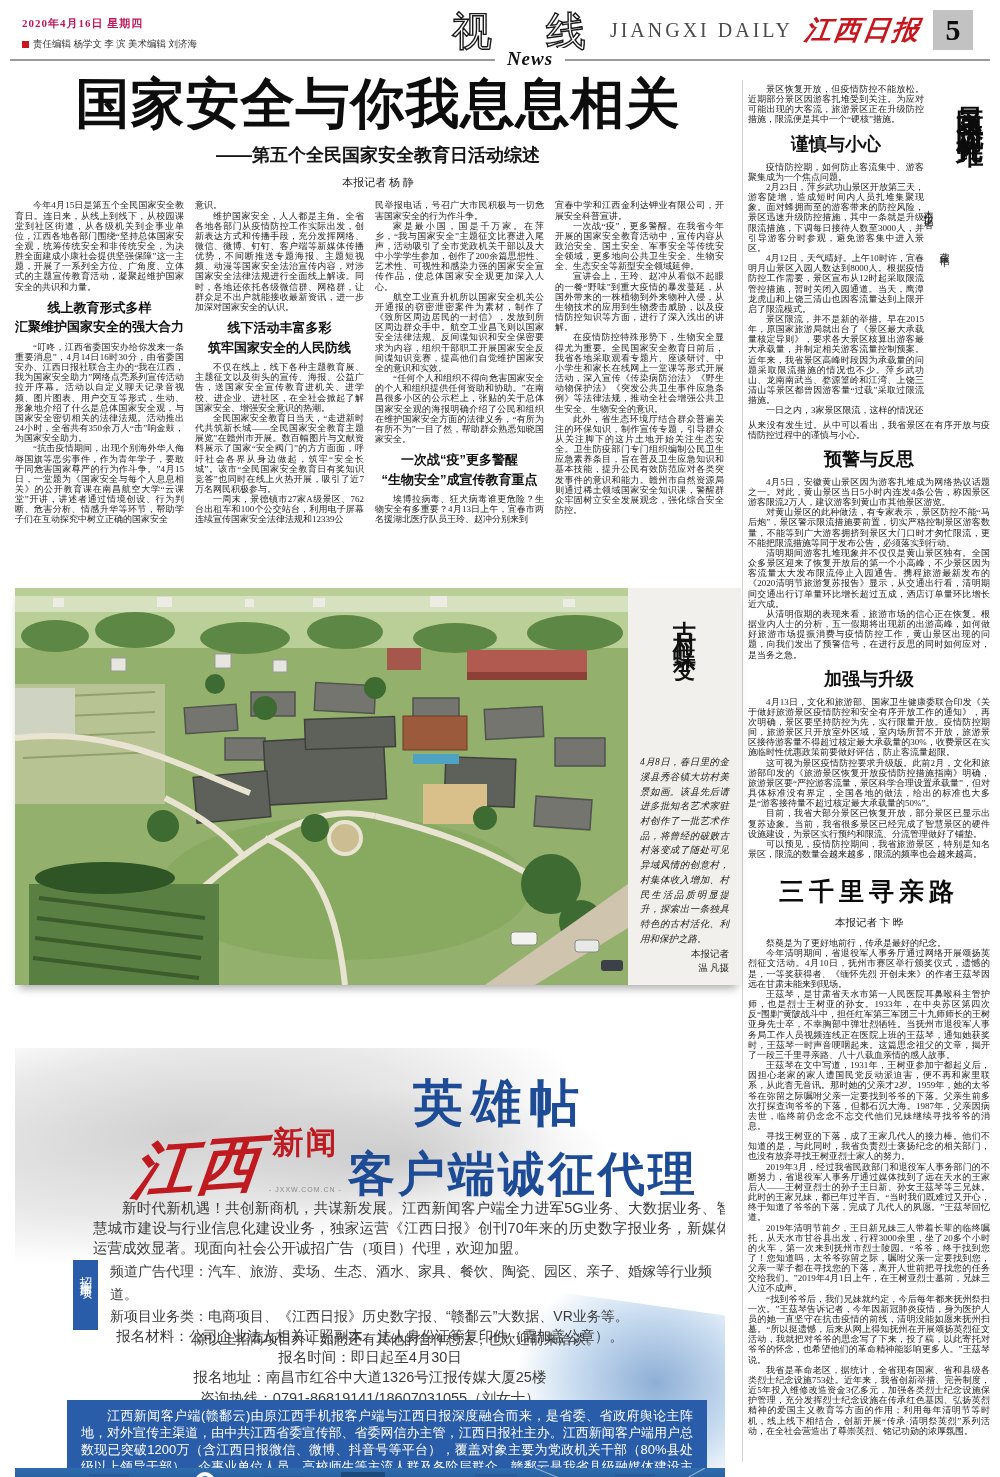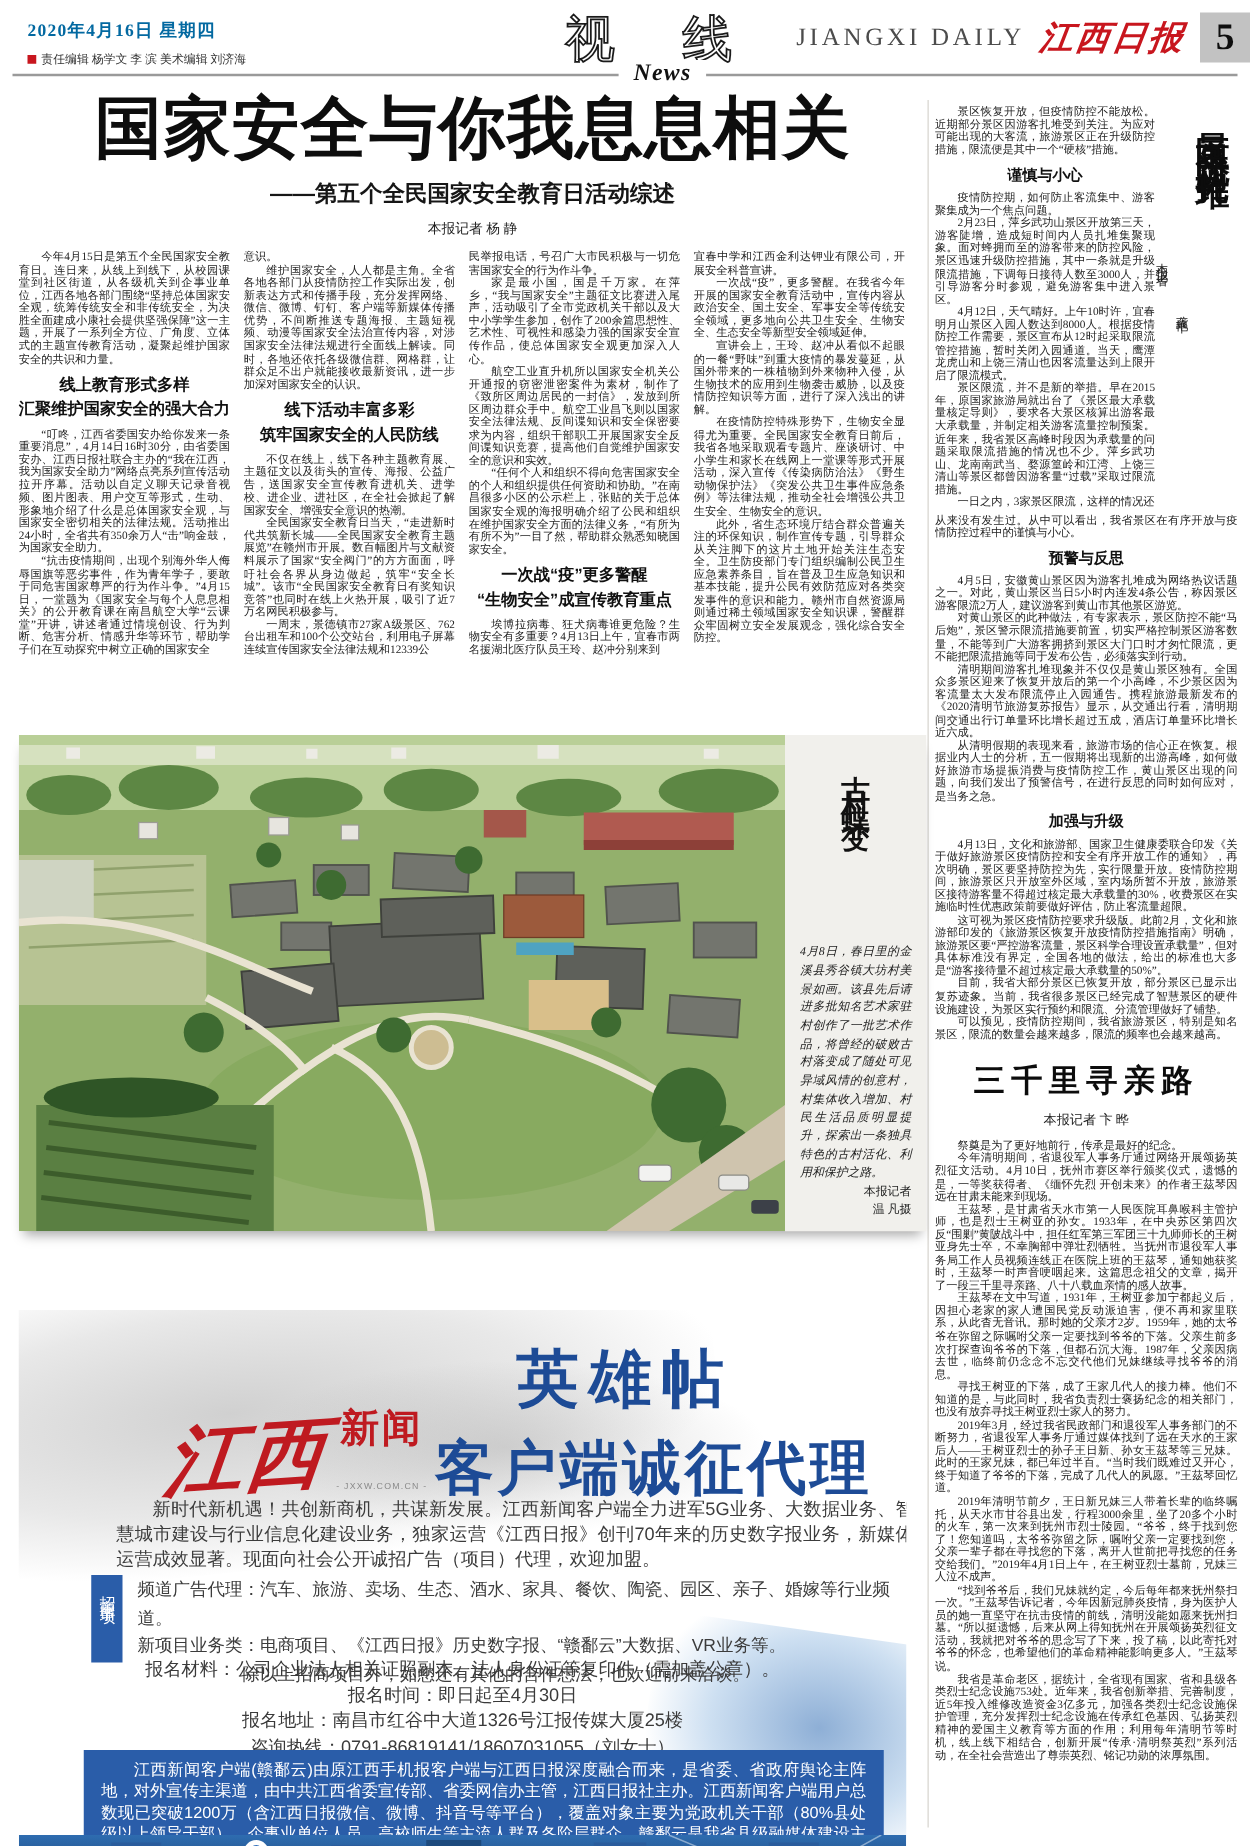--- a/index.html
+++ b/index.html
@@ -4,30 +4,30 @@
 <style>
   * { margin:0; padding:0; box-sizing:border-box; }
   html,body { background:#e8e8e8; }
   .page{ position:relative; width:1000px; height:1477px; margin:0 auto; background:#ffffff;
          font-family:"Liberation Serif","DejaVu Serif",serif; color:#262626; overflow:hidden; }
 
   
   .masthead{ position:absolute; left:0; top:0; width:1000px; height:62px; }
   .mast-rule{ position:absolute; left:10px; top:59px; width:980px; height:2px; background:#9a9a9a; }
   .mast-left{ position:absolute; left:22px; top:16px; }
-  .mast-date{ font-size:14px; font-weight:700; color:#0369a1; letter-spacing:1px;}
+  .mast-date{ font-size:11px; font-weight:700; color:#be185d; letter-spacing:1px;}
   .mast-editors{ margin-top:7px; font-size:9.5px; color:#333; display:flex; align-items:center; gap:4px;}
   .red-sq{ display:inline-block; width:7px; height:7px; background:#c8161e; }
   .mast-center{ position:absolute; left:400px; top:4px; width:260px; text-align:center; }
   .shixian{ font-family:Liberation Serif, serif; font-size:40px; letter-spacing:22px;
             color:#fff; -webkit-text-stroke:1.4px #1a1a1a;
             text-shadow:0 0 1px #444; font-weight:400; }
   .news-en{ position:absolute; left:50%; transform:translateX(-50%); top:44px; font-style:italic;
             font-weight:700; font-size:19px; letter-spacing:1px; background:#fff; padding:0 12px; z-index:3; color:#111;}
-  .mast-right{ position:absolute; right:0; top:10px; display:flex; align-items:center; gap:12px;text-align:center; }
+  .mast-right{ position:absolute; right:27px; top:10px; display:flex; align-items:center; gap:12px;text-align:center; }
   .jx-daily{ font-size:20px; color:#4c4c4c; letter-spacing:3px; }
   .jx-logo{ font-size:27px; font-weight:900; color:#c8161e; font-style:italic; transform:skewX(-8deg); letter-spacing:2px;}
   .page-no{ width:40px; height:40px; background:#c2c2c2; color:#0e0e0e; font-weight:700; font-size:30px;
             display:flex; align-items:center; justify-content:center; }
 
   
   .main-article{ position:absolute; left:15px; top:74px; width:726px; }
   .main-headline{ text-align:center; font-family:"Liberation Sans","DejaVu Sans",sans-serif;
                   font-weight:900; font-size:54px; line-height:1.1; color:#0d0d0d; letter-spacing:1px;}
   .main-subtitle{ text-align:center; font-family:"Liberation Sans","DejaVu Sans",sans-serif;
@@ -56,21 +56,21 @@
   .scenic-top{ display:flex; }
   .scenic-text{ width:176px; }
   .scenic-mid{ width:24px; display:flex; justify-content:center; gap:2px; }
   .v-byline{ writing-mode:vertical-rl; font-size:10px; letter-spacing:3px; color:#1d1d1d; }
   .v-byline.role{ margin-top:118px; }
   .v-byline.name{ margin-top:160px; }
   .scenic-head{ width:42px; writing-mode:vertical-rl; font-weight:900; font-size:27px; line-height:1.5;
                 letter-spacing:5px; color:#0c0c0c; }
   .scenic-wide{ margin-top:4px; }
   .right-rail .para{ font-size:9px; line-height:1.13; }
-  .right-rail .col-subhead{ font-size:12px; margin:6px 0 4px; }
+  .right-rail .col-subhead{ font-size:18px; margin:6px 0 4px; }
   .kinship-title{ text-align:center; font-weight:700; font-size:25px; letter-spacing:5px; color:#0c0c0c;
                   margin:16px 0 8px; }
   .kinship-byline{ text-align:center; font-size:10.5px; margin-bottom:8px; color:#222; }
 
   
   .ad{ position:absolute; left:15px; top:1048px; width:710px; height:470px; overflow:hidden;
        font-family:"Liberation Sans","DejaVu Sans",sans-serif; }
   .splash-gray{ position:absolute; left:-40px; top:-30px; width:600px; height:230px;
       background:radial-gradient(ellipse at 35% 45%, rgba(170,170,170,0.55) 0%, rgba(190,190,190,0.35) 45%, rgba(200,200,200,0) 72%);
       transform:rotate(-6deg); }

